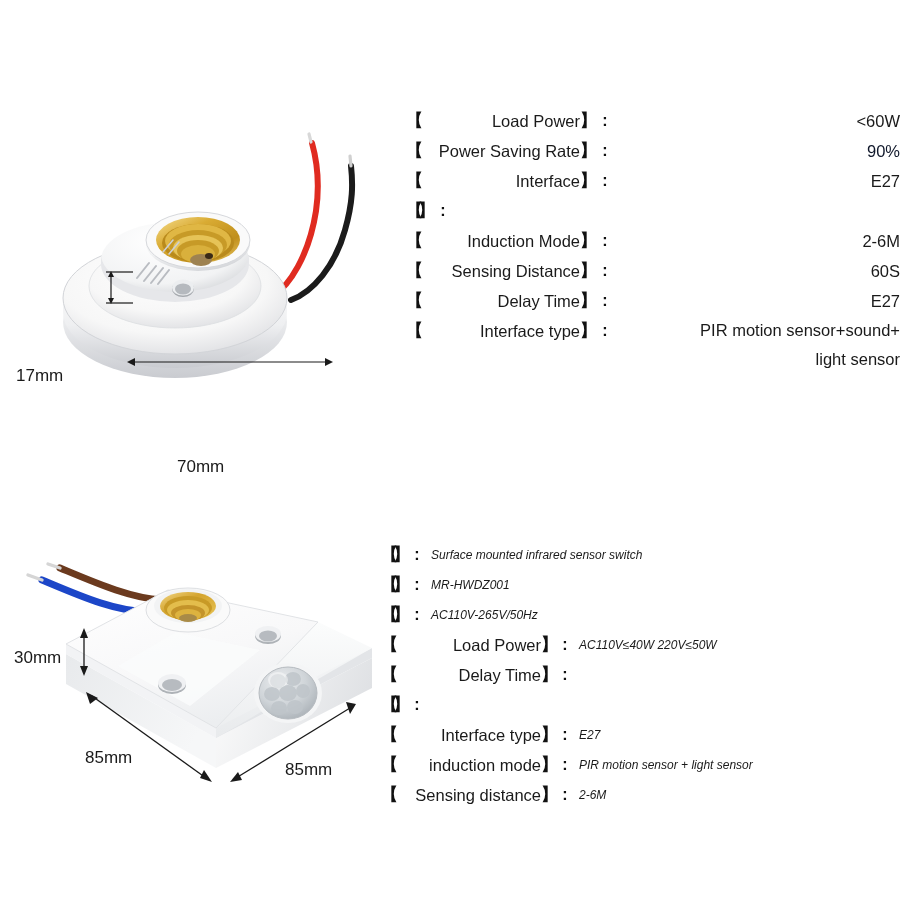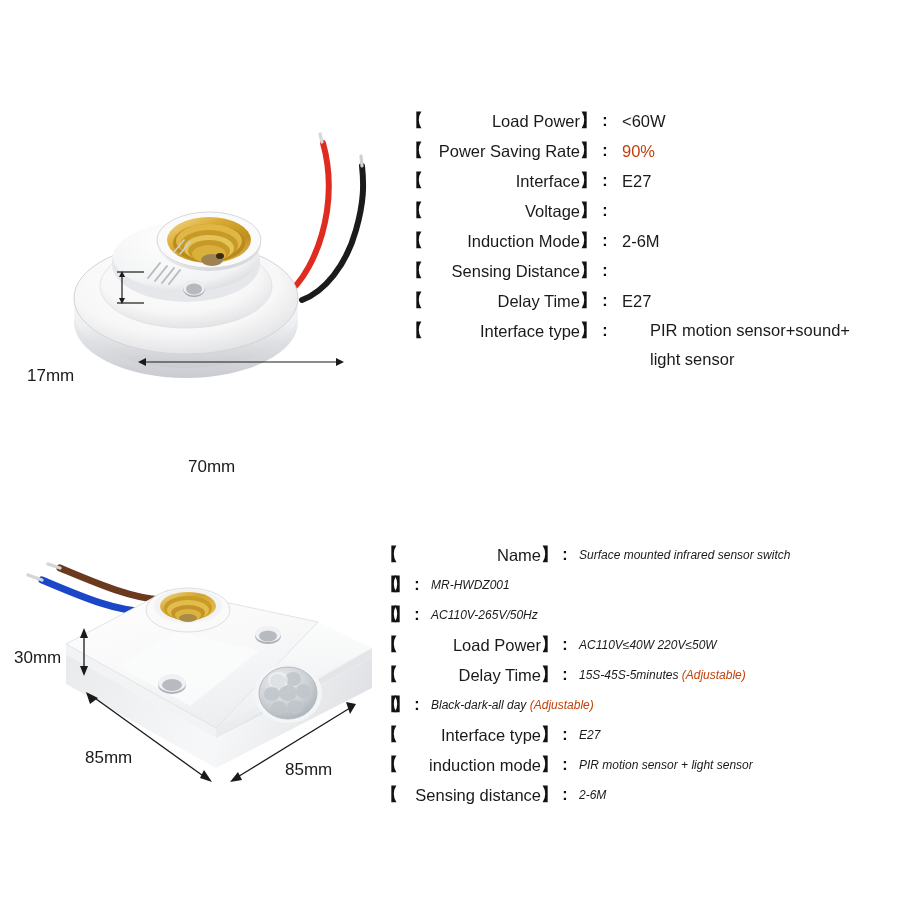--- a/index.html
+++ b/index.html
@@ -48,41 +48,41 @@
     flex: 0 0 auto;
     text-align: center;
   }
   .val {
     color: #1a1a1a;
     font-size: 16.5px;
     line-height: 30px;
     flex: 1 1 auto;
     white-space: pre-line;
   }
-  .val .hi { color: #c2410c; }
+  .val .hi { color: #0f172a; }
 
   
   #table1 { left: 406px; top: 106px; width: 494px; }
   #table1 .br-l { width: 12px; }
   #table1 .lbl  { width: 162px; }
   #table1 .br-r { width: 14px; text-align: right; }
   #table1 .colon { width: 22px; }
-  #table1 .val  { padding-left: 6px; }
+  #table1 .val  { padding-left: 6px; text-align: right; }
   #table1 .spec-row.tall .val { line-height: 29px; margin-left: 28px; }
 
   
   #table2 { left: 381px; top: 540px; width: 519px; }
   #table2 .br-l { width: 12px; }
   #table2 .lbl  { width: 148px; }
   #table2 .br-r { width: 14px; text-align: right; }
   #table2 .colon { width: 20px; }
   #table2 .val  { padding-left: 4px; font-size: 12px; font-style: italic; }
 
   
-  #fig1 { position: absolute; left: 15px; top: 90px; width: 390px; height: 320px; padding-left: 19px; }
+  #fig1 { position: absolute; left: 4px; top: 90px; width: 390px; height: 320px; padding-left: 19px; }
 
   .dim-text {
     position: absolute;
     font-size: 17px;
     color: #1a1a1a;
     white-space: nowrap;
   }
 
   
   #fig2 { position: absolute; left: 0px; top: 528px; width: 390px; height: 292px; text-align: center; }
@@ -215,38 +215,38 @@
     <div class="spec-row">
       <span class="br-l">【</span>
       <span class="lbl">Interface</span>
       <span class="br-r">】</span>
       <span class="colon">:</span>
       <span class="val">E27</span>
     </div>
 
     <div class="spec-row">
       <span class="br-l">【</span>
-      <span class="lbl">Voltage</span>
       <span class="br-r">】</span>
       <span class="colon">:</span>
     </div>
 
     <div class="spec-row">
       <span class="br-l">【</span>
       <span class="lbl">Induction Mode</span>
       <span class="br-r">】</span>
       <span class="colon">:</span>
       <span class="val">2-6M</span>
     </div>
 
     <div class="spec-row">
       <span class="br-l">【</span>
       <span class="lbl">Sensing Distance</span>
       <span class="br-r">】</span>
       <span class="colon">:</span>
+      <span class="val">60S</span>
     </div>
 
     <div class="spec-row">
       <span class="br-l">【</span>
       <span class="lbl">Delay Time</span>
       <span class="br-r">】</span>
       <span class="colon">:</span>
       <span class="val">E27</span>
     </div>
 
@@ -374,21 +374,20 @@
 
     <div class="dim-text" style="left:14px; top:120px;">30mm</div>
     <div class="dim-text" style="left:85px; top:220px;">85mm</div>
     <div class="dim-text" style="left:285px; top:232px;">85mm</div>
   </div>
 
   <div id="table2" class="spec-table">
 
     <div class="spec-row">
       <span class="br-l">【</span>
-      <span class="lbl">Name</span>
       <span class="br-r">】</span>
       <span class="colon">:</span>
       <span class="val">Surface mounted infrared sensor switch</span>
     </div>
 
     <div class="spec-row">
       <span class="br-l">【</span>
       <span class="br-r">】</span>
       <span class="colon">:</span>
       <span class="val">MR-HWDZ001</span>
@@ -407,28 +406,26 @@
       <span class="br-r">】</span>
       <span class="colon">:</span>
       <span class="val">AC110V≤40W 220V≤50W</span>
     </div>
 
     <div class="spec-row">
       <span class="br-l">【</span>
       <span class="lbl">Delay Time</span>
       <span class="br-r">】</span>
       <span class="colon">:</span>
-      <span class="val"><span>15S-45S-5minutes </span><span class="hi">(Adjustable)</span></span>
-    </div>
-
-    <div class="spec-row">
-      <span class="br-l">【</span>
-      <span class="br-r">】</span>
-      <span class="colon">:</span>
-      <span class="val"><span>Black-dark-all day </span><span class="hi">(Adjustable)</span></span>
+    </div>
+
+    <div class="spec-row">
+      <span class="br-l">【</span>
+      <span class="br-r">】</span>
+      <span class="colon">:</span>
     </div>
 
     <div class="spec-row">
       <span class="br-l">【</span>
       <span class="lbl">Interface type</span>
       <span class="br-r">】</span>
       <span class="colon">:</span>
       <span class="val">E27</span>
     </div>
 

